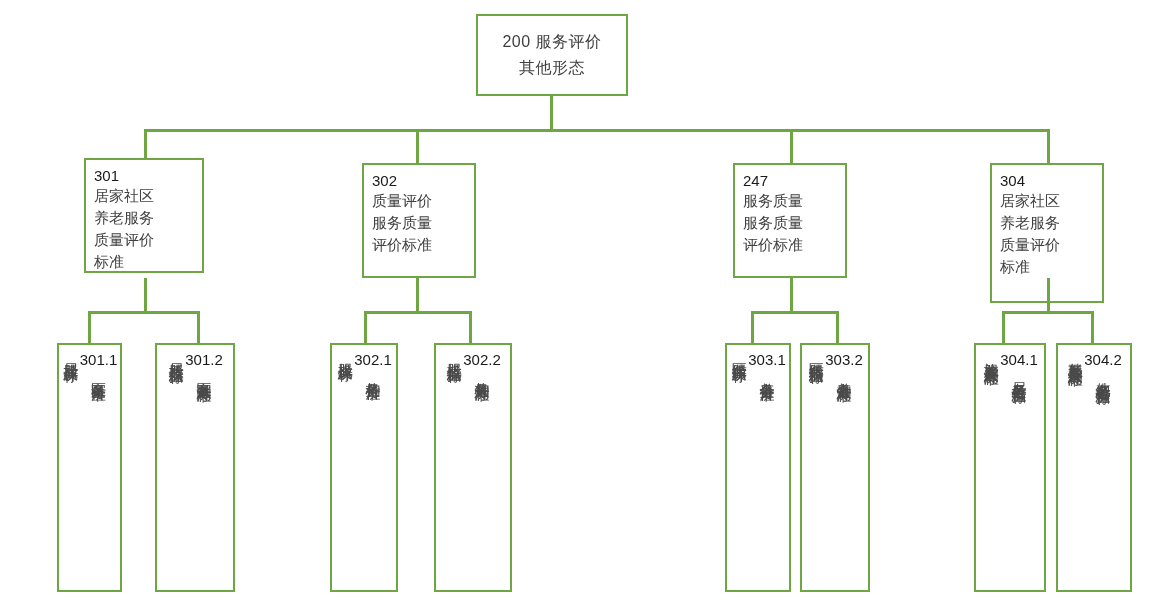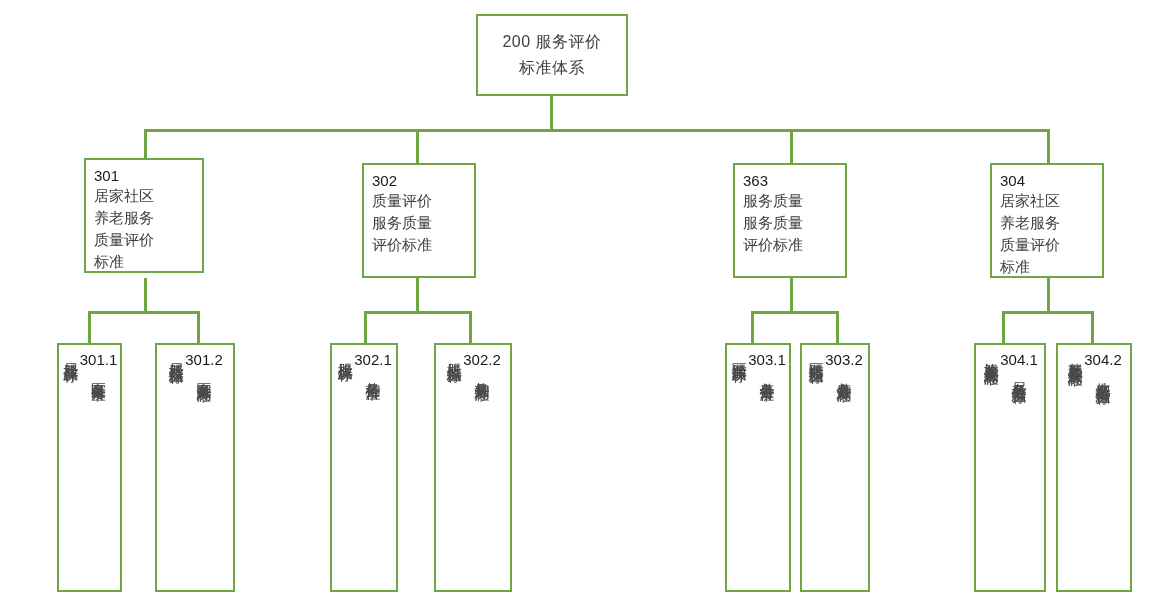--- a/index.html
+++ b/index.html
@@ -80,21 +80,21 @@
   .ln-h{height:3px;}
 </style>
 </head>
 <body>
 
 <div id="chart">
 
   <div class="node root" style="left:476px;top:14px;width:152px;height:82px;">
     <div>
       <span class="rtxt">200 服务评价</span>
-      <span class="rtxt">标准体系</span>
+      <span class="rtxt">其他形态</span>
     </div>
   </div>
 
   <div class="ln-v" style="left:550px;top:96px;height:35px;"></div>
 
   <div class="ln-h" style="left:144px;top:129px;width:906px;"></div>
 
   <div class="ln-v" style="left:144px;top:129px;height:34px;"></div>
   <div class="ln-v" style="left:416px;top:129px;height:34px;"></div>
   <div class="ln-v" style="left:790px;top:129px;height:34px;"></div>
@@ -113,29 +113,29 @@
   <div class="node lvl1 justify" style="left:362px;top:163px;width:114px;height:115px;">
     <div class="num">302</div>
     <div class="body">
       <span class="ln">质量评价</span>
       <span class="ln">服务质量</span>
       <span class="ln short">评价标准</span>
     </div>
   </div>
 
   <div class="node lvl1 justify" style="left:733px;top:163px;width:114px;height:115px;">
-    <div class="num">363</div>
+    <div class="num">247</div>
     <div class="body">
       <span class="ln">服务质量</span>
       <span class="ln">服务质量</span>
       <span class="ln short">评价标准</span>
     </div>
   </div>
 
-  <div class="node lvl1 justify" style="left:990px;top:163px;width:114px;height:115px;">
+  <div class="node lvl1 justify" style="left:990px;top:163px;width:114px;height:140px;">
     <div class="num">304</div>
     <div class="body">
       <span class="ln">居家社区</span>
       <span class="ln">养老服务</span>
       <span class="ln">质量评价</span>
       <span class="ln short">标准</span>
     </div>
   </div>
 
   <div class="ln-v" style="left:144px;top:278px;height:35px;"></div>

